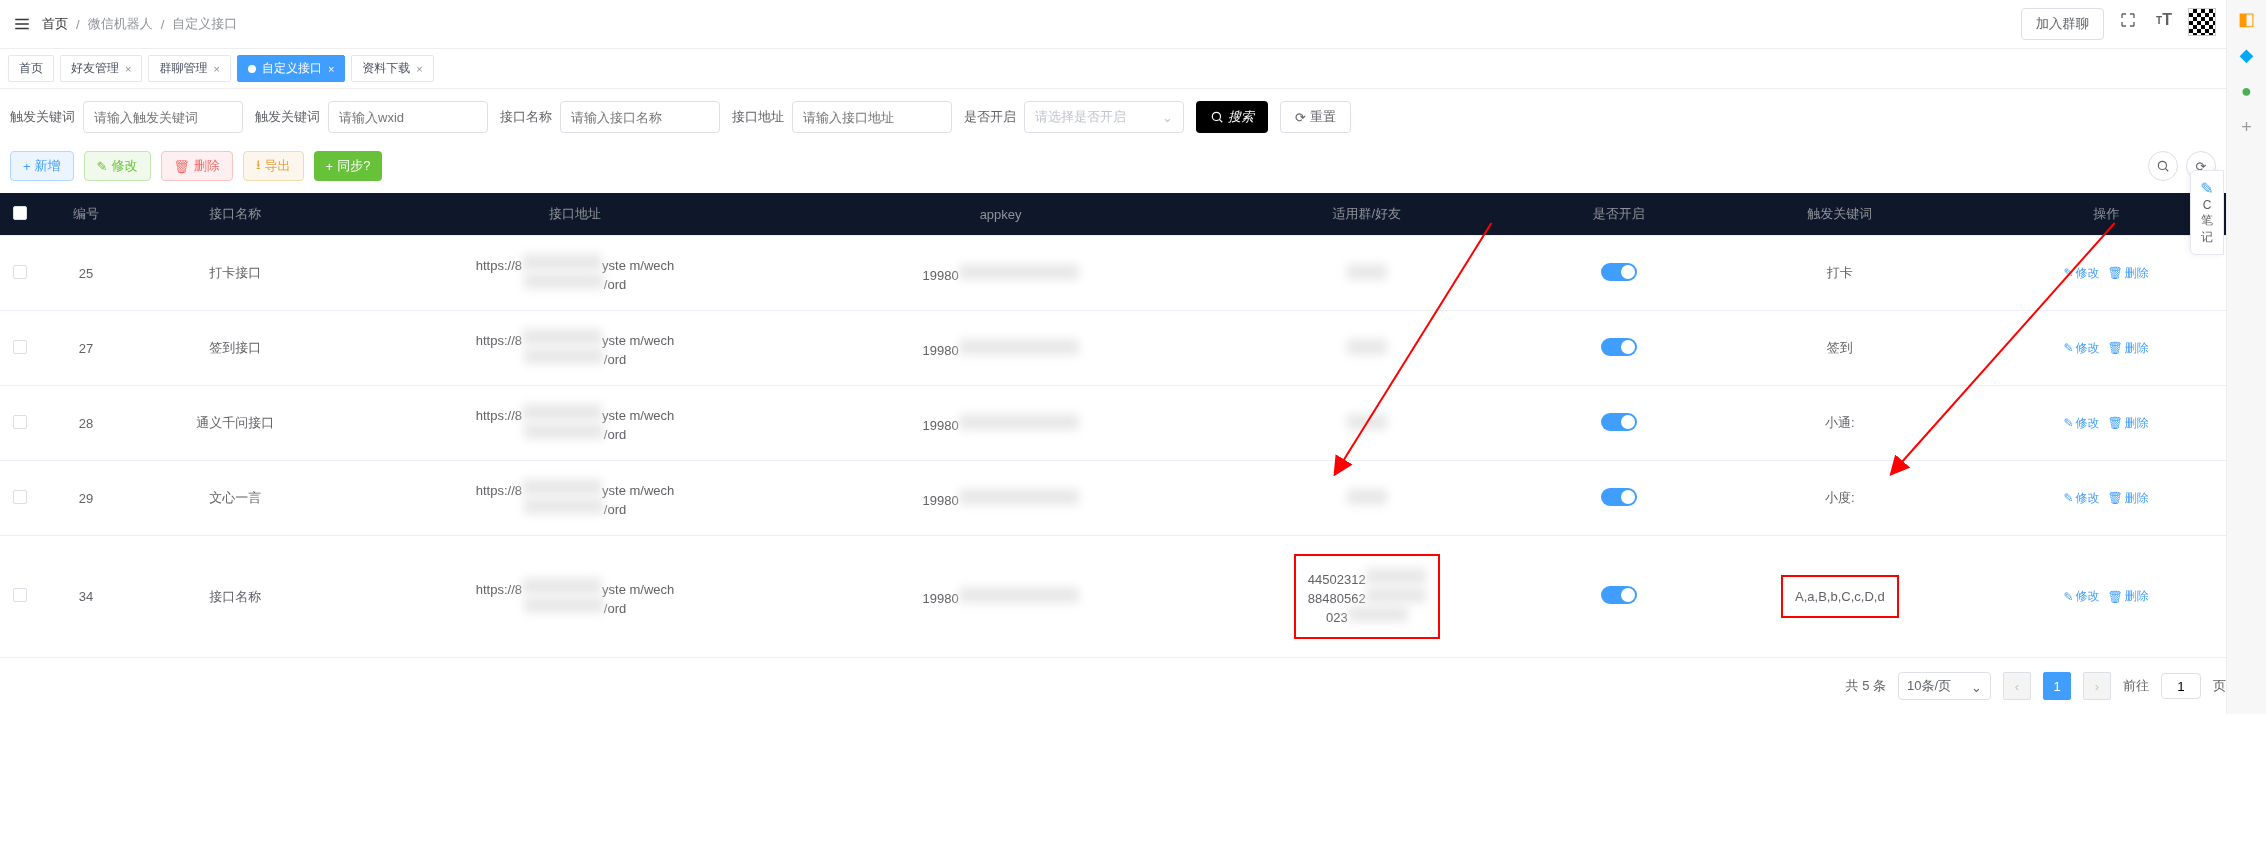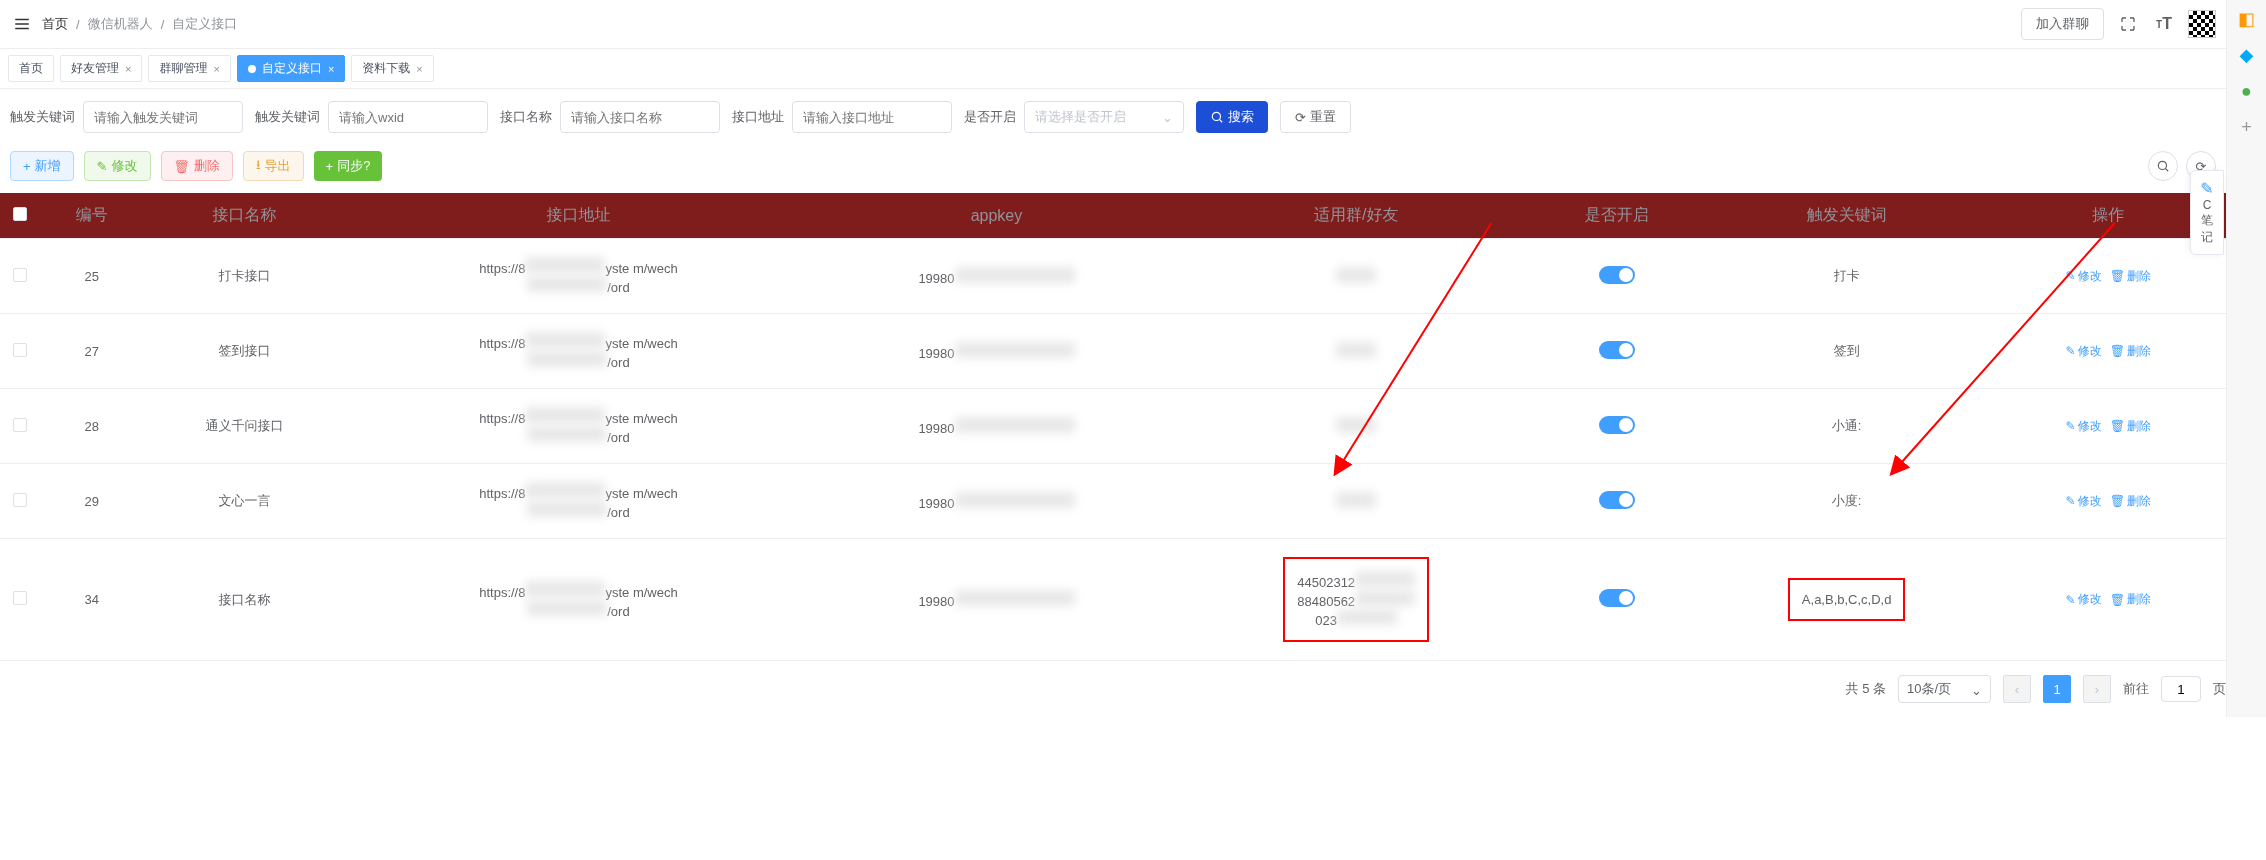--- a/index.html
+++ b/index.html
@@ -7,21 +7,21 @@
 .page { display: flex; }
 .main { flex: 1; min-width: 0; }
 .right-sidebar { width: 40px; background: #f7f7f7; border-left: 1px solid #eee; display: flex; flex-direction: column; align-items: center; padding-top: 8px; gap: 14px; }
 .right-sidebar .ic { width: 22px; height: 22px; display: flex; align-items: center; justify-content: center; font-size: 18px; cursor: pointer; }
 
 
 .topbar { display: flex; align-items: center; padding: 8px 10px; border-bottom: 1px solid #eee; }
 .menu-icon { width: 24px; height: 24px; display: flex; align-items: center; justify-content: center; cursor: pointer; margin-right: 8px; }
 .breadcrumb { display: flex; align-items: center; gap: 8px; color: #909399; font-size: 13px; }
 .breadcrumb .first { color: #303133; }
-.topbar-right { margin-left: auto; display: flex; align-items: center; gap: 12px; padding-left: 8px; }
+.topbar-right { margin-left: auto; display: flex; align-items: flex-start; gap: 12px; padding-left: 8px; }
 .join-btn { border: 1px solid #dcdfe6; border-radius: 4px; padding: 6px 14px; background: #fff; cursor: pointer; color: #606266; }
 .icon-btn { width: 24px; height: 24px; display: flex; align-items: center; justify-content: center; cursor: pointer; font-size: 16px; }
 .qr { width: 28px; height: 28px; background: repeating-conic-gradient(#000 0 25%, #fff 0 50%) 0 0/8px 8px; border: 1px solid #ccc; }
 
 
 .tabs { display: flex; align-items: center; padding: 6px 8px; border-bottom: 1px solid #eee; gap: 6px; }
 .tab { display: flex; align-items: center; gap: 6px; padding: 4px 10px; border: 1px solid #e4e7ed; border-radius: 2px; background: #fff; cursor: pointer; font-size: 12px; color: #495060; }
 .tab.active { background: #409eff; color: #fff; border-color: #409eff; }
 .tab .dot { width: 8px; height: 8px; border-radius: 50%; background: #ddd; }
 .tab.active .dot { background: #fff; }
@@ -29,37 +29,37 @@
 .tab.active .x { color: #fff; }
 
 
 .searchbar { display: flex; align-items: center; gap: 12px; padding: 12px 10px; flex-wrap: wrap; }
 .field { display: flex; align-items: center; gap: 8px; }
 .field label { font-size: 13px; color: #606266; white-space: nowrap; }
 .field input, .field .select { height: 32px; border: 1px solid #dcdfe6; border-radius: 4px; padding: 0 10px; font-size: 13px; color: #606266; background: #fff; }
 .field input { width: 160px; }
 .field .select { width: 160px; display: flex; align-items: center; justify-content: space-between; color: #c0c4cc; cursor: pointer; }
 .btn { height: 32px; border-radius: 4px; padding: 0 14px; display: flex; align-items: center; gap: 4px; cursor: pointer; border: none; font-size: 13px; }
-.btn-primary { background: #1d4ed8; color: #fff; }
+.btn-primary { background: #000000; color: #fff; font-style: italic; }
 .btn-default { background: #fff; border: 1px solid #dcdfe6; color: #606266; }
 
 
 .actionbar { display: flex; align-items: center; padding: 6px 10px 12px; gap: 10px; }
 .btn-outline { background: #fff; border: 1px solid; height: 30px; border-radius: 4px; padding: 0 12px; display: flex; align-items: center; gap: 4px; cursor: pointer; font-size: 13px; }
 .btn-add { color: #409eff; border-color: #b3d8ff; background: #ecf5ff; }
 .btn-edit { color: #67c23a; border-color: #c2e7b0; background: #f0f9eb; }
 .btn-del { color: #f56c6c; border-color: #fbc4c4; background: #fef0f0; }
 .btn-export { color: #e6a23c; border-color: #f5dab1; background: #fdf6ec; }
 .btn-sync { background: #67c23a; color: #fff; border: none; height: 30px; border-radius: 4px; padding: 0 12px; }
 .round-btns { margin-left: auto; display: flex; gap: 8px; }
 .round-btn { width: 30px; height: 30px; border-radius: 50%; border: 1px solid #dcdfe6; background: #fff; display: flex; align-items: center; justify-content: center; cursor: pointer; color: #606266; }
 
 
 .table { width: 100%; border-collapse: collapse; }
-.table th { background: #7f1d1d; color: #909399; font-weight: 500; padding: 12px 8px; text-align: center; font-size: 16px; border-bottom: 1px solid #ebeef5; }
+.table th { background: #0f172a; color: #909399; font-weight: 500; padding: 12px 8px; text-align: center; font-size: 13px; border-bottom: 1px solid #ebeef5; }
 .table td { padding: 18px 8px; text-align: center; border-bottom: 1px solid #ebeef5; vertical-align: middle; font-size: 13px; color: #606266; }
 .cb { width: 14px; height: 14px; border: 1px solid #dcdfe6; border-radius: 2px; display: inline-block; cursor: pointer; background: #fff; }
 .url-cell { text-align: center; max-width: 200px; word-break: break-all; margin: 0 auto; }
 .blur { filter: blur(5px); background: #e8e8e8; color: transparent; display: inline-block; min-width: 80px; height: 16px; border-radius: 2px; }
 .switch { width: 36px; height: 18px; border-radius: 9px; background: #409eff; position: relative; display: inline-block; cursor: pointer; }
 .switch::after { content: ""; position: absolute; width: 14px; height: 14px; border-radius: 50%; background: #fff; top: 2px; right: 2px; }
 .action-link { color: #409eff; cursor: pointer; margin: 0 4px; font-size: 12px; display: inline-flex; align-items: center; gap: 2px; }
 .red-box { border: 2px solid #f00; padding: 12px; display: inline-block; text-align: center; }
 
 

